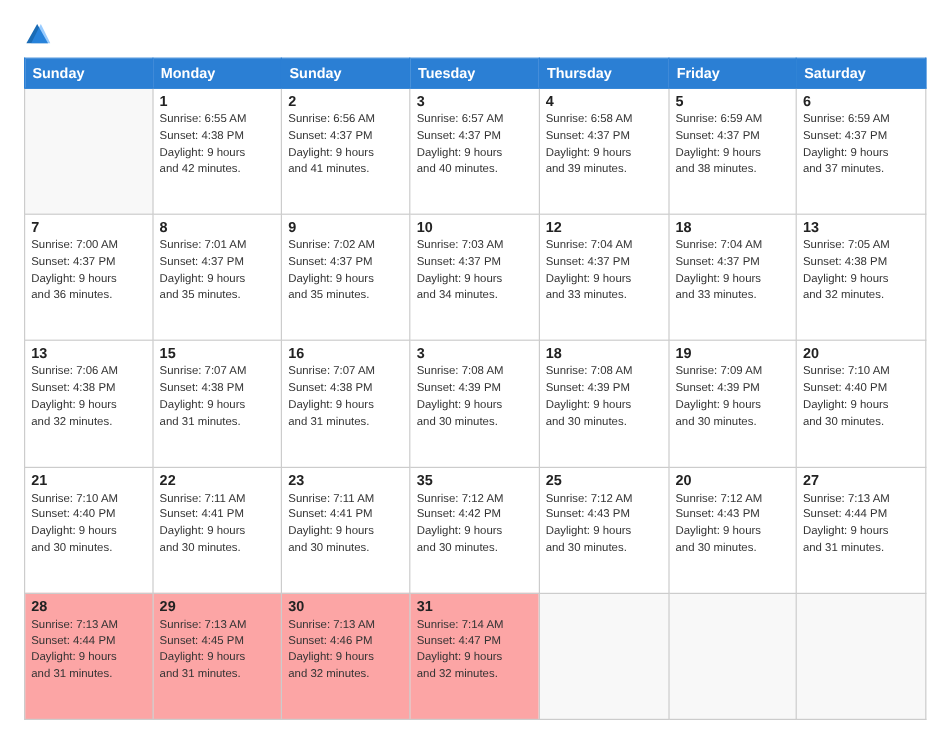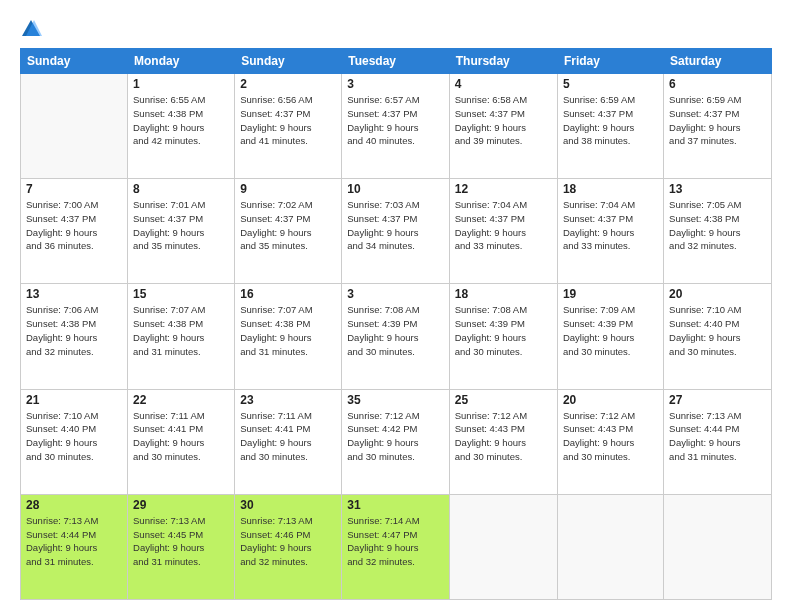--- a/index.html
+++ b/index.html
@@ -70,21 +70,21 @@
       border: 1px solid #ccc;
       vertical-align: top;
       padding: 3px 5px;
       font-size: 9.5px;
       color: #333;
       width: 113px;
       height: 88px;
       background: #fff;
     }
     .calendar tbody tr:last-child td {
-      background: #bef264;
+      background: #fca5a5;
     }
     .day-num {
       font-size: 12px;
       font-weight: bold;
       color: #222;
       display: block;
       margin-bottom: 2px;
     }
     .day-info {
       line-height: 1.45;

